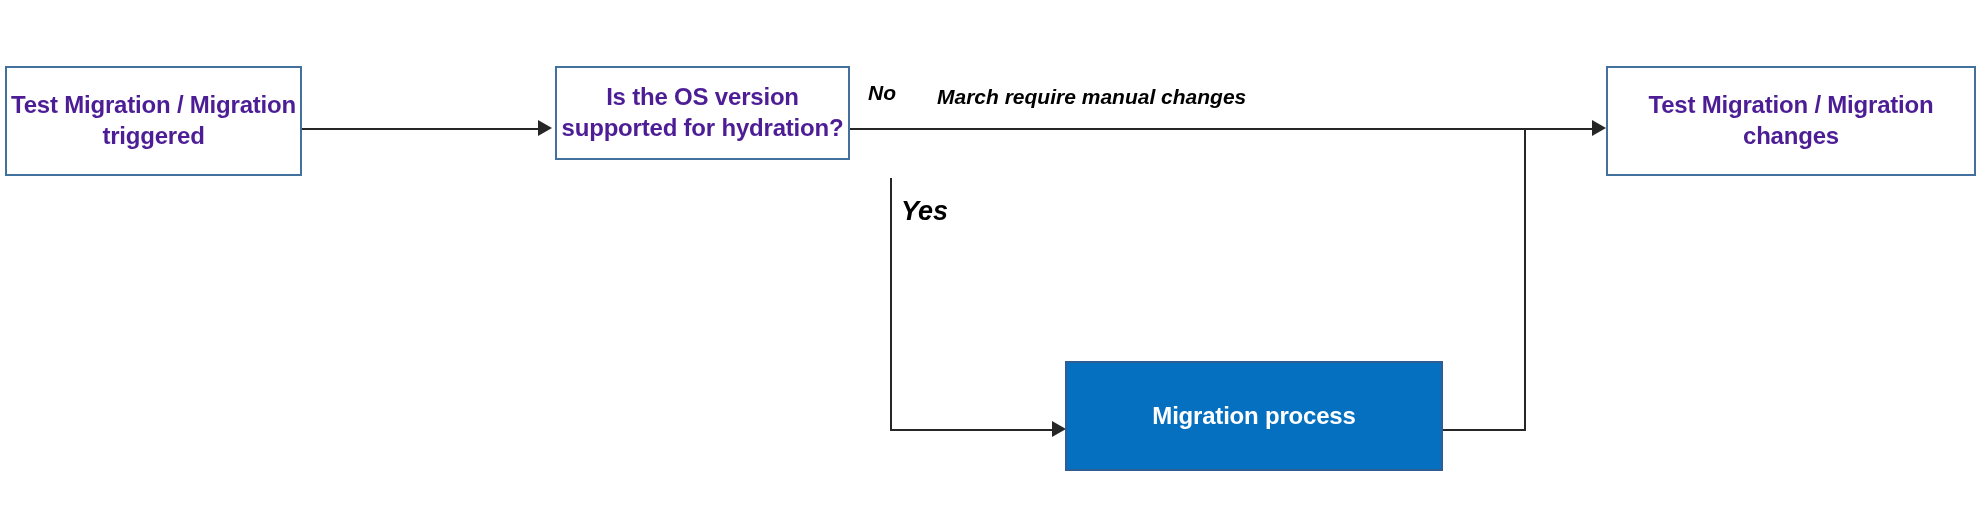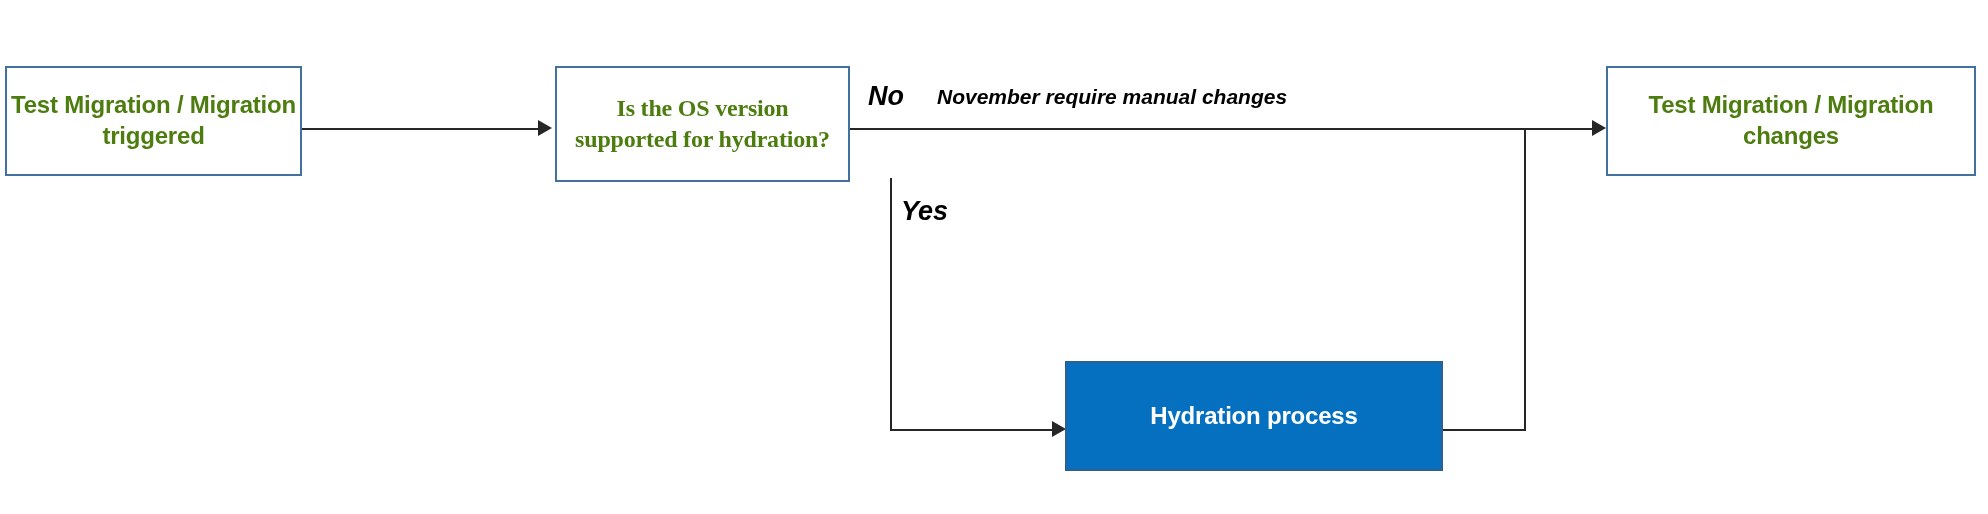--- a/index.html
+++ b/index.html
@@ -22,41 +22,41 @@
     box-sizing: border-box;
     display: flex;
     align-items: center;
     justify-content: center;
     text-align: center;
     line-height: 1.28;
   }
   .node-outline {
     background: #ffffff;
     border: 2px solid #41719C;
-    color: #4d7c0f;
+    color: #4c1d95;
     font-weight: bold;
     font-size: 24px;
     letter-spacing: -0.2px;
   }
   .node-filled {
     background: #0670C0;
     border: 2px solid #2E5E93;
     color: #ffffff;
     font-weight: bold;
     font-size: 24px;
     letter-spacing: -0.2px;
   }
   .edge-label {
     position: absolute;
     color: #000000;
     font-weight: bold;
     font-style: italic;
     white-space: nowrap;
   }
-  .label-no  { font-size: 27px; }
+  .label-no  { font-size: 21px; }
   .label-yes { font-size: 27px; }
   .label-note { font-size: 21px; }
 
   
   .hline {
     position: absolute;
     height: 0;
     border-top: 2px solid #262626;
   }
   .vline {
@@ -92,37 +92,37 @@
   <div class="hline" style="left:1443px; top:429px; width:83px;"></div>
   <div class="vline" style="left:1524px; top:128px; height:303px;"></div>
 
   <div class="node node-outline" style="left:5px; top:66px; width:297px; height:110px;">
     <span>
       <span>Test Migration / Migration</span><br>
       <span>triggered</span>
     </span>
   </div>
 
-  <div class="node node-outline" style="left:555px; top:66px; width:295px; height:116px;font-family:Liberation Serif, serif;">
+  <div class="node node-outline" style="left:555px; top:66px; width:295px; height:94px;">
     <span>
       <span>Is the OS version</span><br>
       <span>supported for hydration?</span>
     </span>
   </div>
 
   <div class="node node-filled" style="left:1065px; top:361px; width:378px; height:110px;">
-    <span>Hydration process</span>
+    <span>Migration process</span>
   </div>
 
   <div class="node node-outline" style="left:1606px; top:66px; width:370px; height:110px;">
     <span>
       <span>Test Migration / Migration</span><br>
       <span>changes</span>
     </span>
   </div>
 
   <div class="edge-label label-no" style="left:868px; top:81px;">No</div>
 
-  <div class="edge-label label-note" style="left:937px; top:85px;">November require manual changes</div>
+  <div class="edge-label label-note" style="left:937px; top:85px;">March require manual changes</div>
 
   <div class="edge-label label-yes" style="left:901px; top:196px;">Yes</div>
 
 </div>
 
 </body></html>

